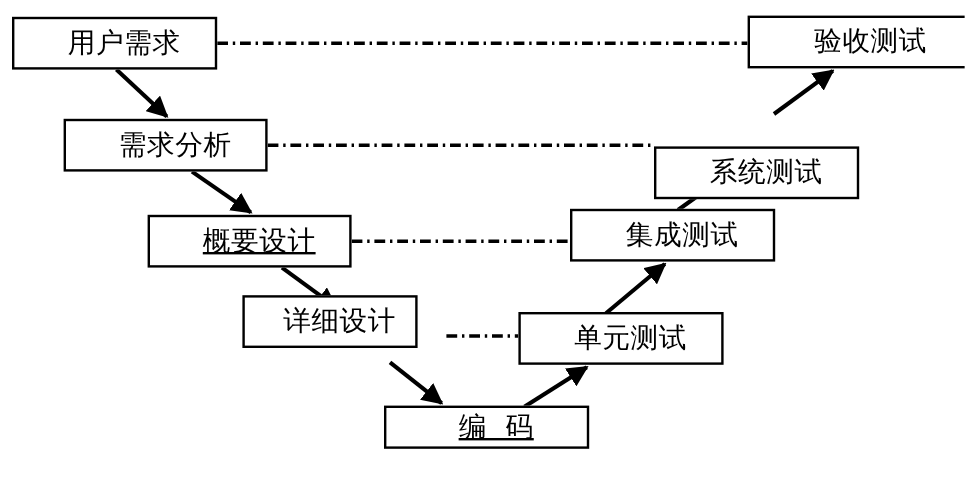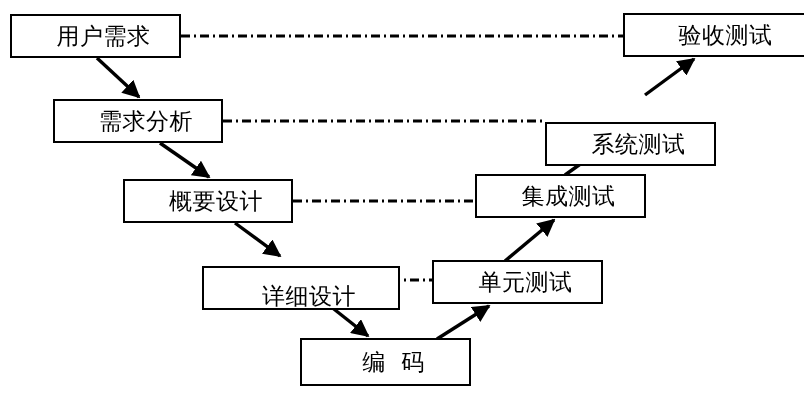--- a/index.html
+++ b/index.html
@@ -74,27 +74,27 @@
       </g>
   </svg>
 
   <div id="nodes-layer">
       <div class="node-box" style="left: 10px; top: 14px; width: 171px; height: 44px;">
         <span class="node-label">用户需求</span>
       </div>
       <div class="node-box" style="left: 53px; top: 99px; width: 170px; height: 44px; text-align: center;">
         <span class="node-label">需求分析</span>
       </div>
-      <div class="node-box" style="left: 123px; top: 179px; width: 170px; height: 44px;">
+      <div class="node-box" style="left: 123px; top: 179px; width: 170px; height: 44px; text-decoration: underline;">
         <span class="node-label">概要设计</span>
       </div>
-      <div class="node-box" style="left: 202px; top: 266px; width: 198px; height: 44px; align-items: flex-end;">
+      <div class="node-box" style="left: 202px; top: 246px; width: 146px; height: 44px;">
         <span class="node-label">详细设计</span>
       </div>
-      <div class="node-box" style="left: 300px; top: 338px; width: 171px; height: 48px;">
+      <div class="node-box" style="left: 320px; top: 338px; width: 171px; height: 36px; text-decoration: underline;">
         <span class="node-label">编  码</span>
       </div>
       <div class="node-box" style="left: 432px; top: 260px; width: 171px; height: 44px;">
         <span class="node-label">单元测试</span>
       </div>
       <div class="node-box" style="left: 475px; top: 174px; width: 171px; height: 44px;">
         <span class="node-label">集成测试</span>
       </div>
       <div class="node-box" style="left: 545px; top: 94px; width: 171px; height: 44px; margin-top: 28px;">
         <span class="node-label">系统测试</span>

